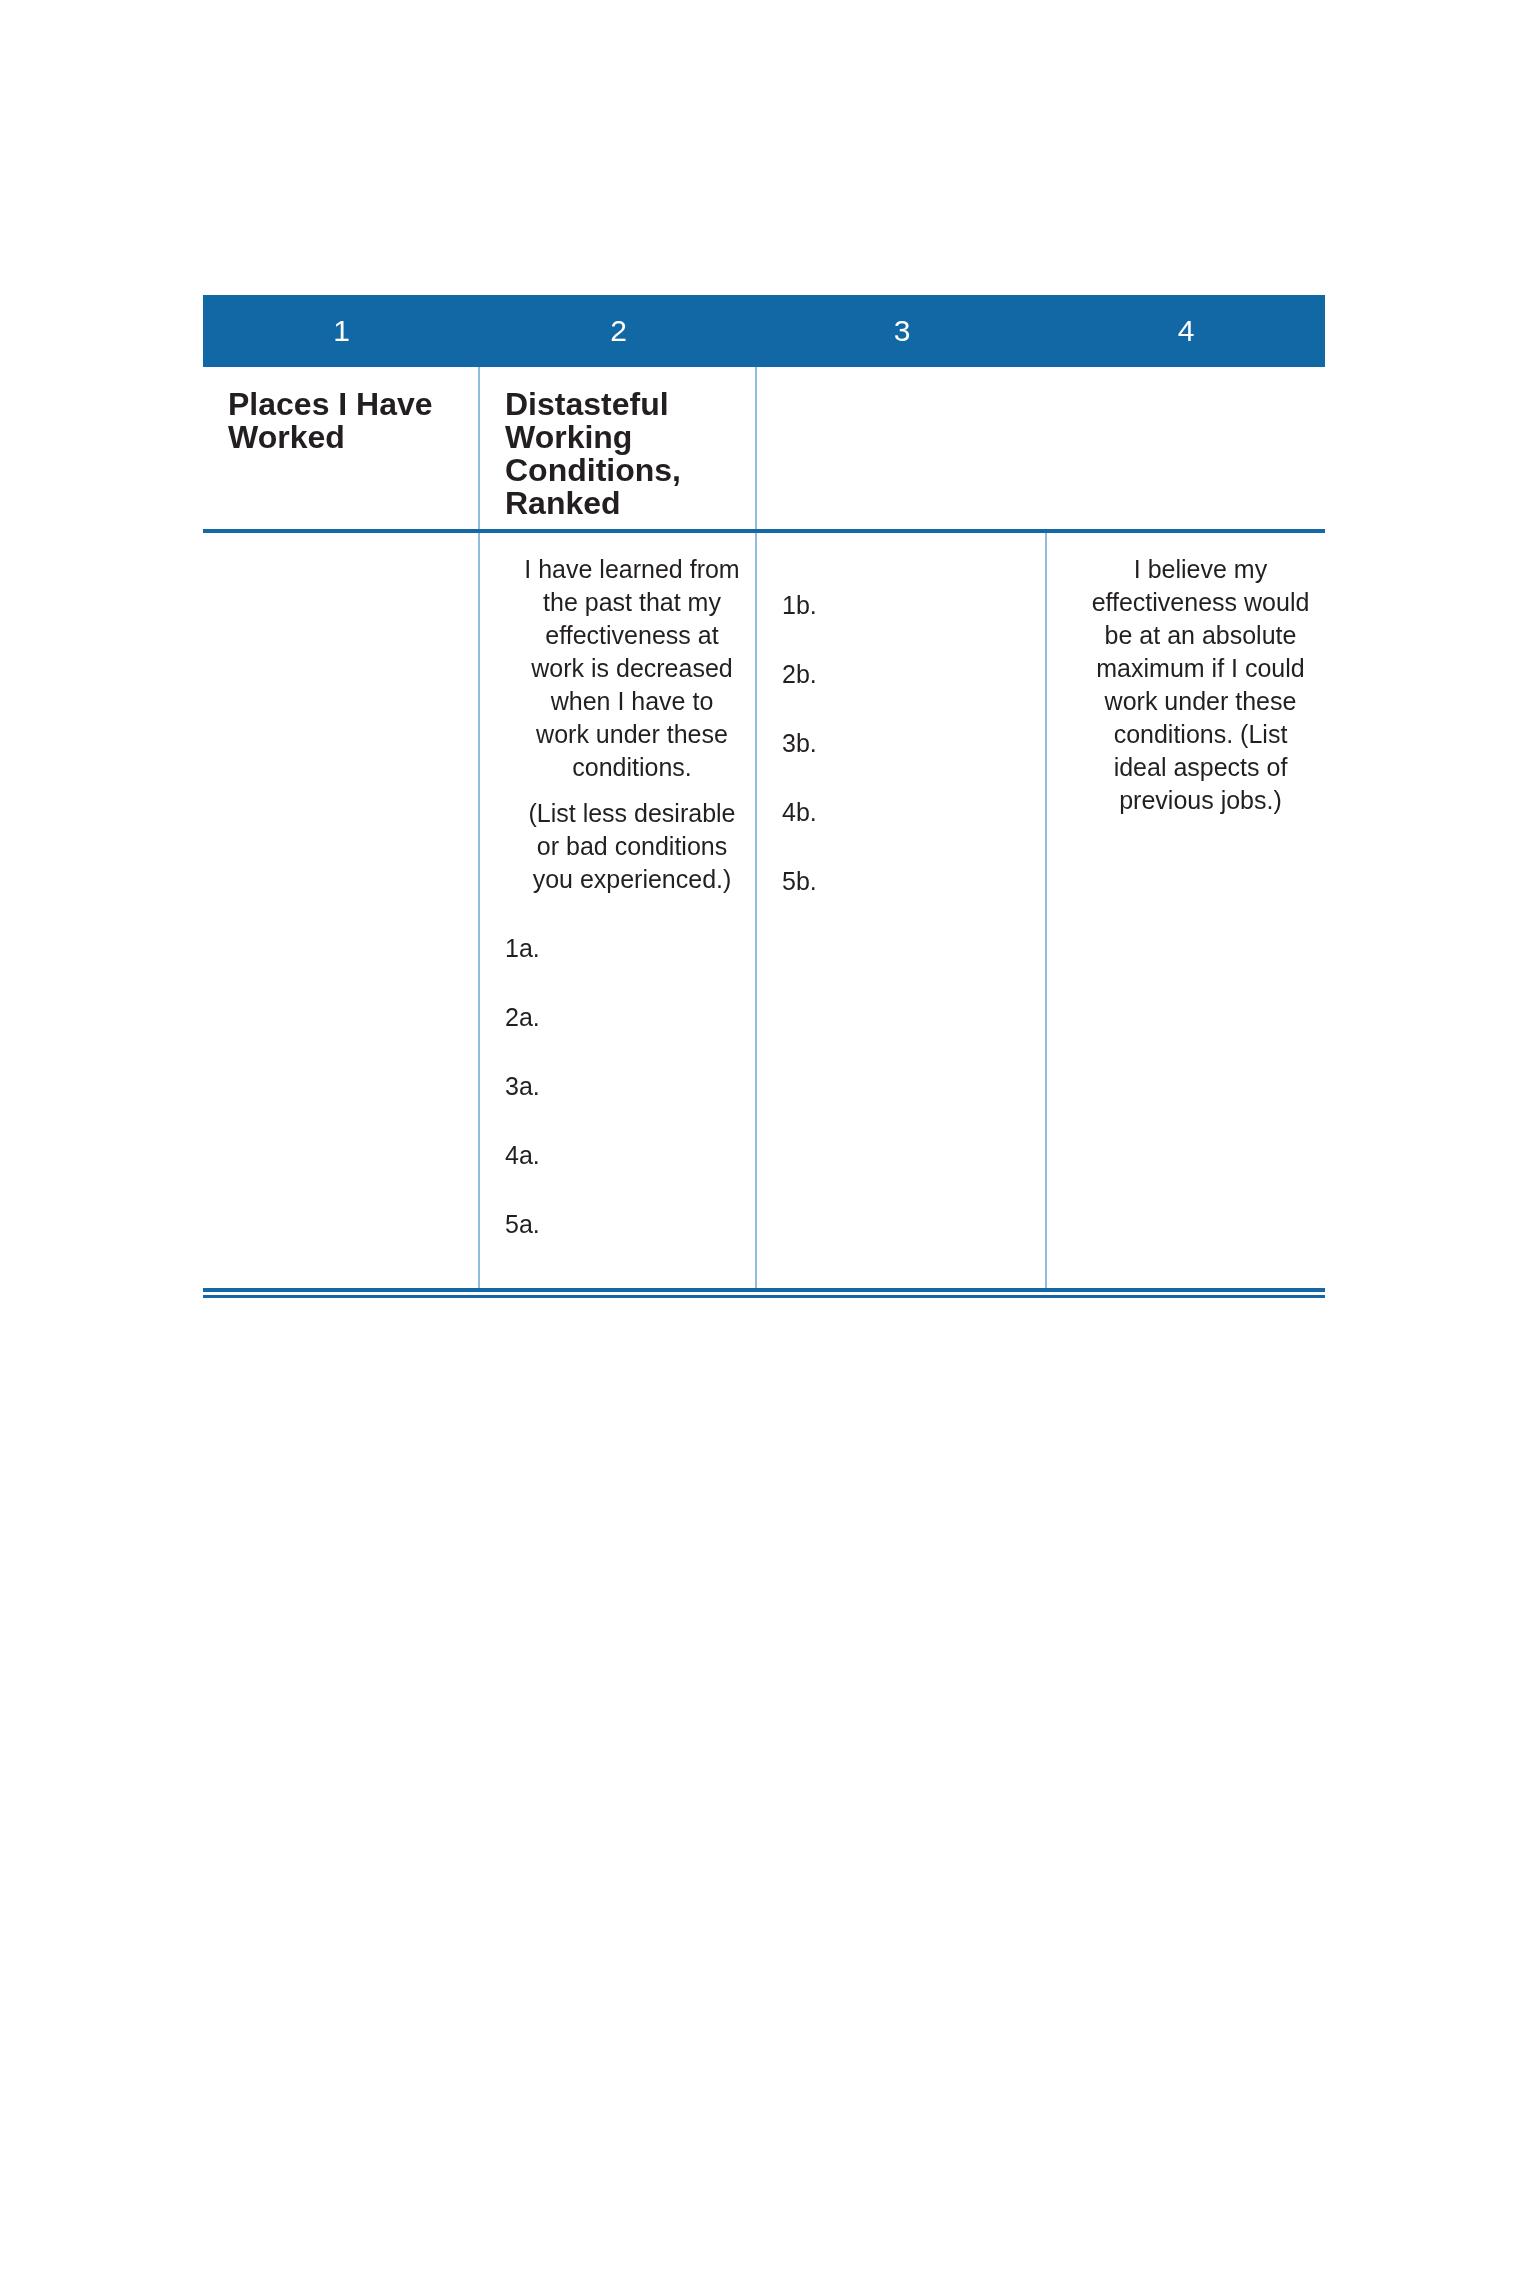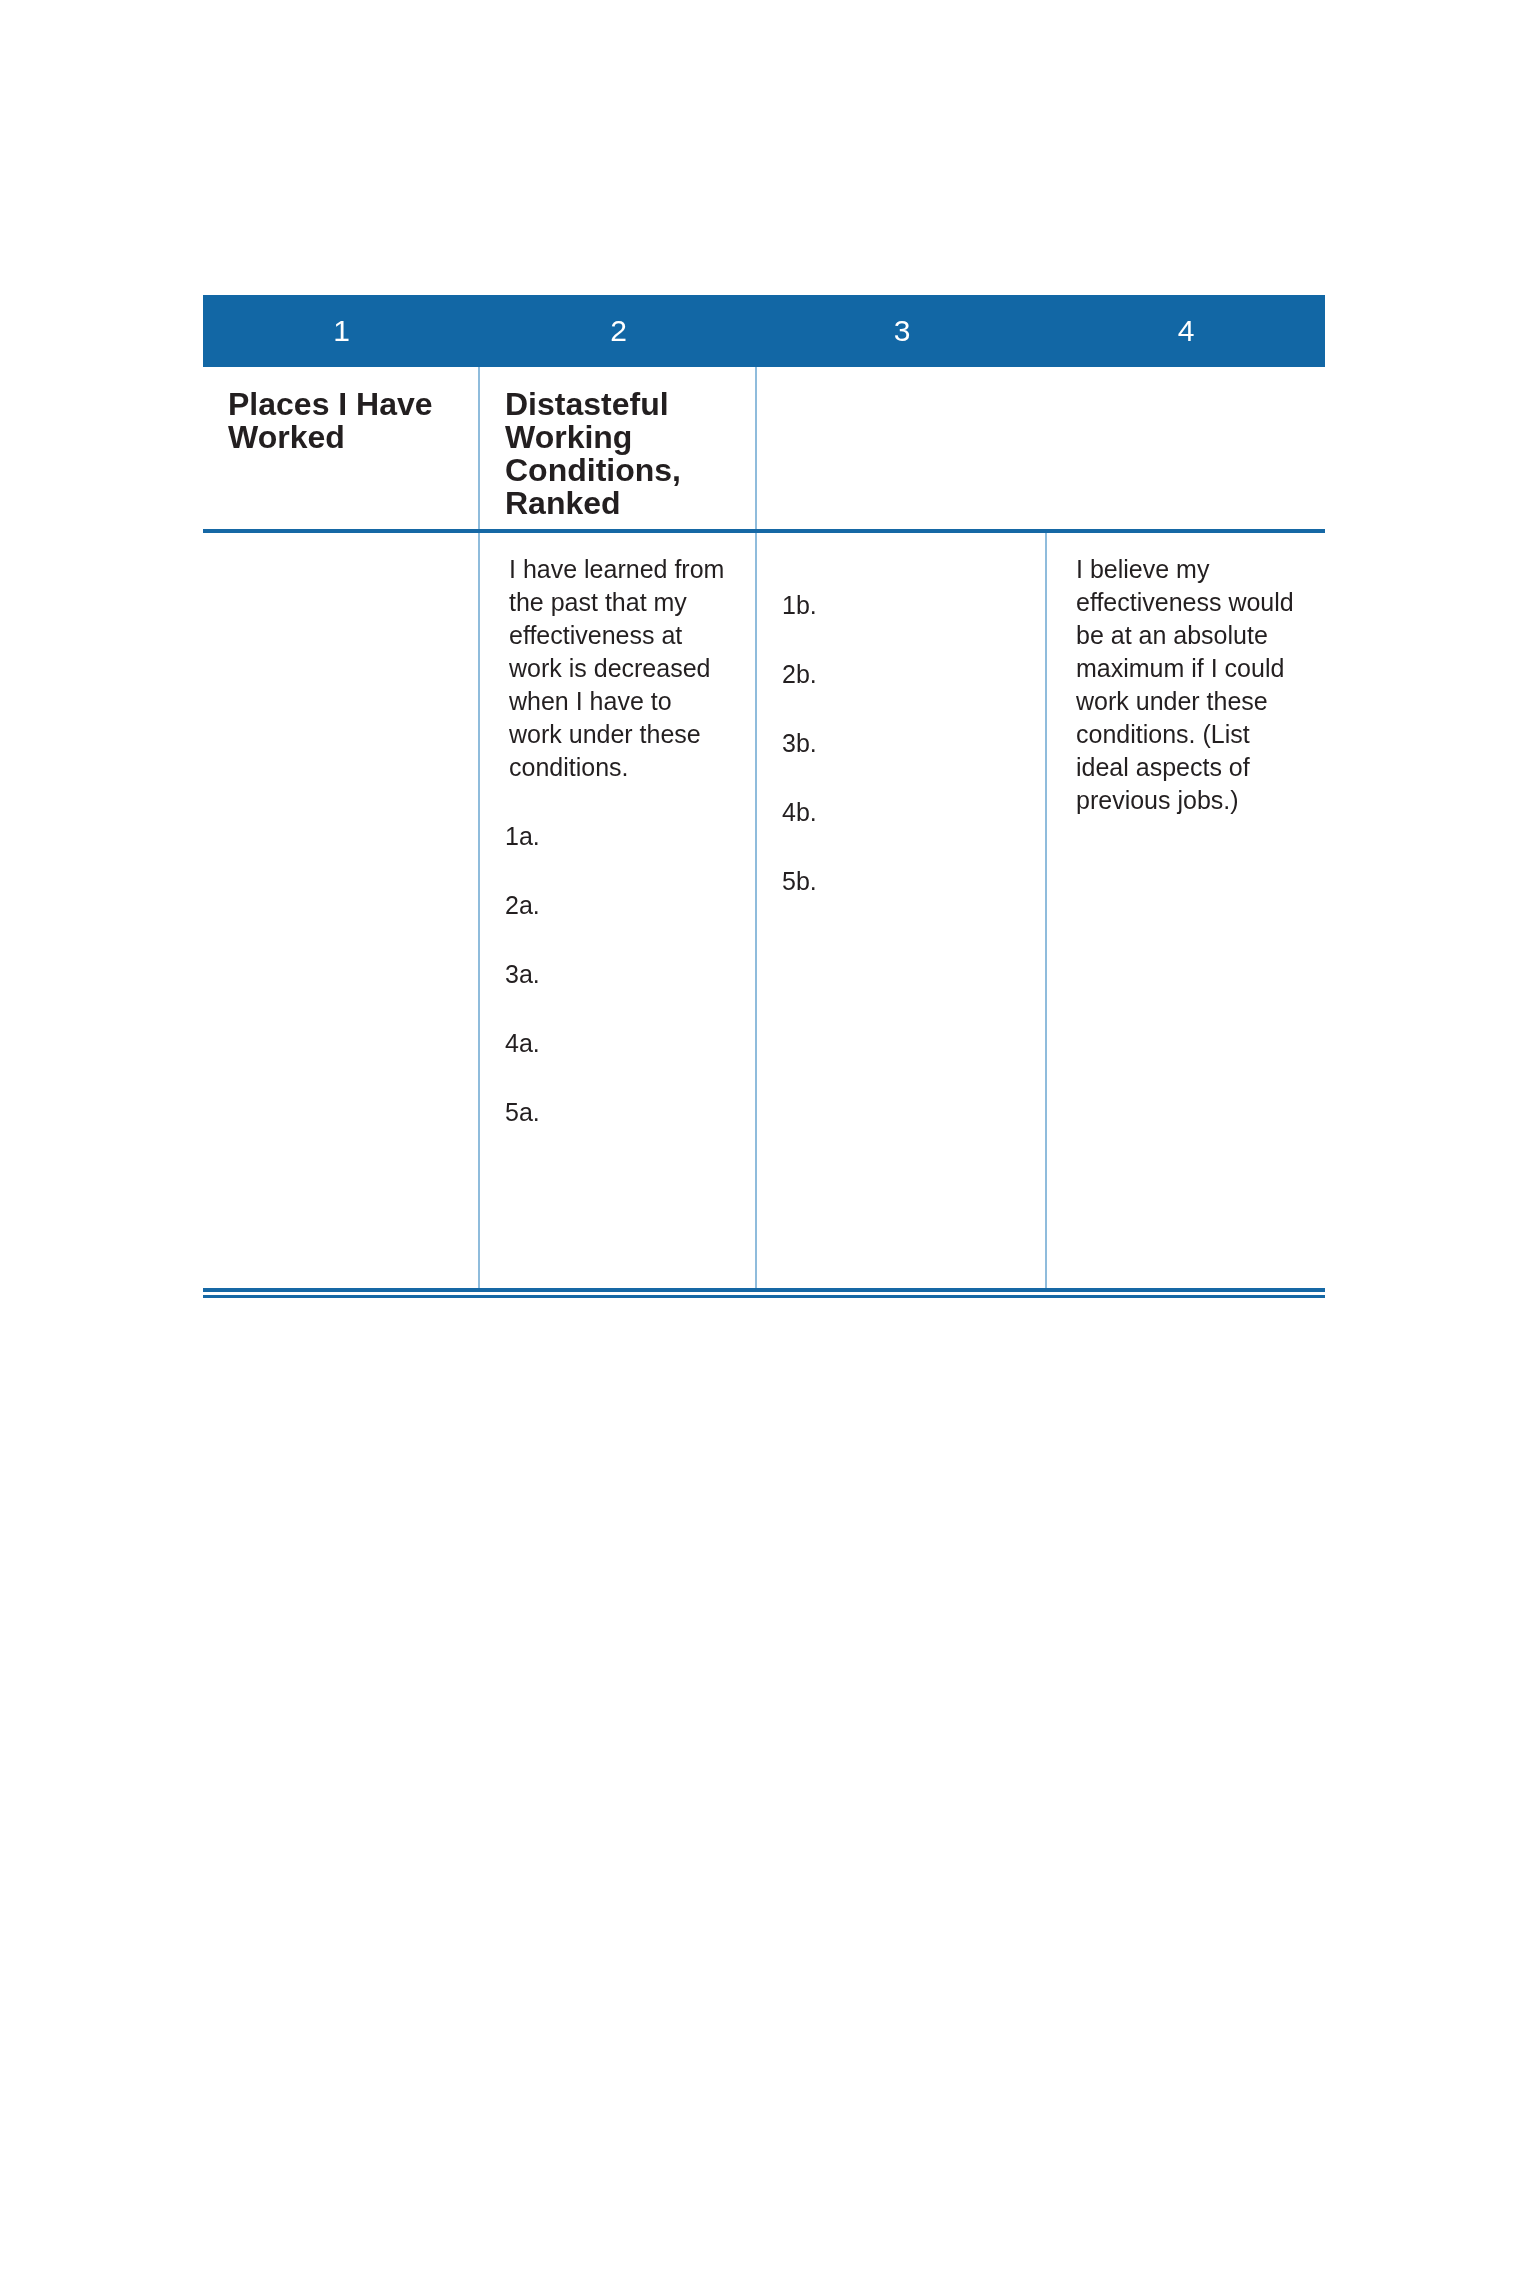--- a/index.html
+++ b/index.html
@@ -60,22 +60,23 @@
   .body-cell {
     padding: 20px 12px 0 25px;
     font-size: 25px;
     line-height: 33px;
     box-sizing: border-box;
   }
   .sep {
     border-right: 2px solid var(--sep, #8FBCDC);
   }
   .body-cell p {
-    margin: 0 0 13px 4px;
+    margin: 0 0 13px 16px;
     white-space: pre-line;
+    text-align: center;
   }
   .slot {
     margin-top: 36px;
   }
   
   .bottom-rule {
     margin-top: 3px;
     height: 3px;
     background: var(--rule, #1668A5);
   }
@@ -105,20 +106,23 @@
       <div class="body-cell sep"></div>
 
       <div class="body-cell sep">
         <p>I have learned from
 the past that my
 effectiveness at
 work is decreased
 when I have to
 work under these
 conditions.</p>
+        <p>(List less desirable
+or bad conditions
+you experienced.)</p>
         <div class="slot">1a.</div>
         <div class="slot">2a.</div>
         <div class="slot">3a.</div>
         <div class="slot">4a.</div>
         <div class="slot">5a.</div>
       </div>
 
       <div class="body-cell sep">
         <div class="slot">1b.</div>
         <div class="slot">2b.</div>

